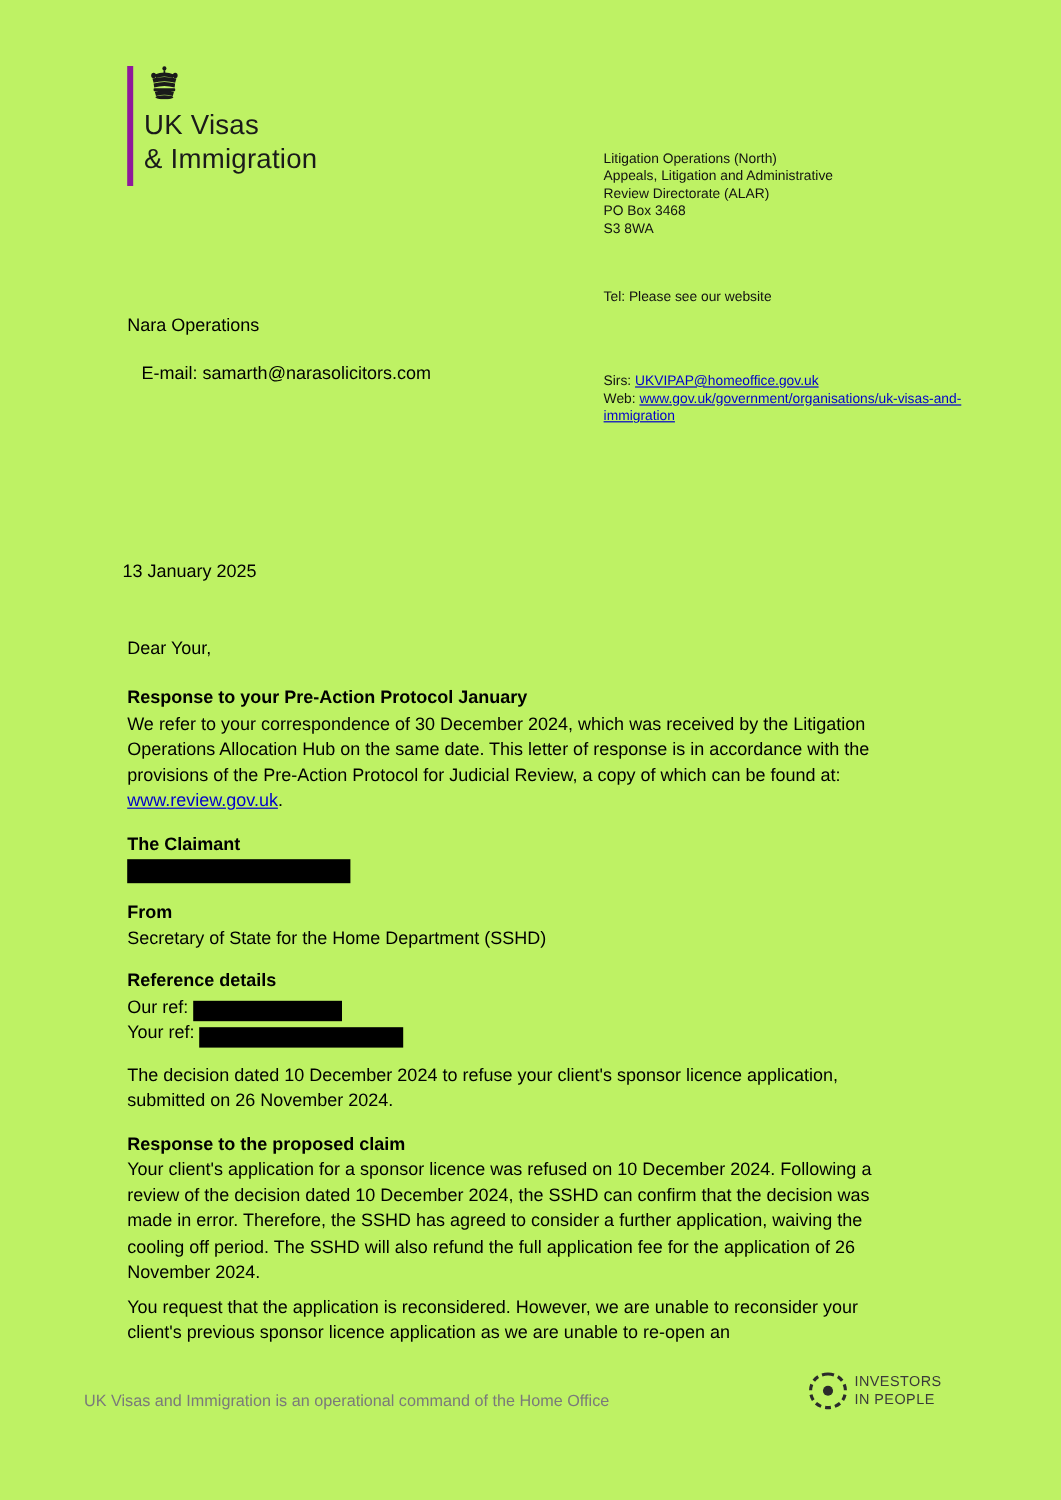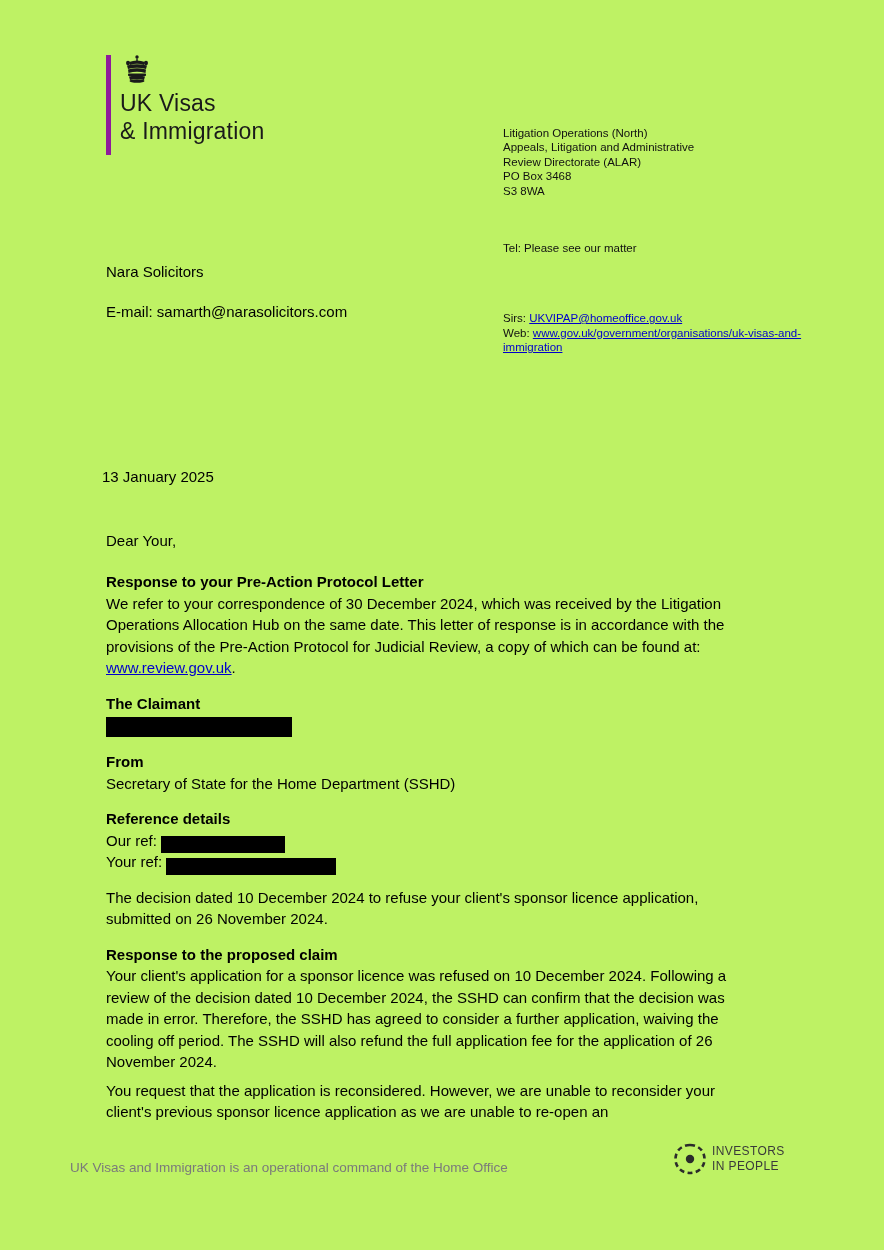--- a/index.html
+++ b/index.html
@@ -91,21 +91,21 @@
   
   .recipient-name {
     position: absolute;
     left: 106px;
     top: 262px;
     font-size: 15px;
     line-height: 20px;
   }
   .recipient-email {
     position: absolute;
-    left: 106px;
+    left: 118px;
     top: 302px;
     font-size: 15px;
     line-height: 20px;
   }
 
   .letter-date {
     position: absolute;
     left: 102px;
     top: 467px;
     font-size: 15px;
@@ -223,42 +223,42 @@
   </div>
 
   <div class="addr-block">
     <div>Litigation Operations (North)</div>
     <div>Appeals, Litigation and Administrative</div>
     <div>Review Directorate (ALAR)</div>
     <div>PO Box 3468</div>
     <div>S3 8WA</div>
   </div>
 
-  <div class="tel-line">Tel: Please see our matter</div>
+  <div class="tel-line">Tel: Please see our website</div>
 
   <div class="contact-block">
     <div>
       <span>Sirs: </span><a href="#">UKVIPAP@homeoffice.gov.uk</a>
     </div>
     <div>
       <span>Web: </span><a href="#">www.gov.uk/government/organisations/uk-visas-and-immigration</a>
     </div>
   </div>
 
-  <div class="recipient-name">Nara Solicitors</div>
+  <div class="recipient-name">Nara Operations</div>
   <div class="recipient-email">E-mail: samarth@narasolicitors.com</div>
 
   <div class="letter-date">13 January 2025</div>
 
   <div class="salutation">Dear Your,</div>
 
   <div class="body-wrap">
 
     <div class="sec">
-      <h2>Response to your Pre-Action Protocol Letter</h2>
+      <h2>Response to your Pre-Action Protocol January</h2>
       <p><span>We refer to your correspondence of 30 December 2024, which was received by the Litigation Operations Allocation Hub on the same date. This letter of response is in accordance with the provisions of the Pre-Action Protocol for Judicial Review, a copy of which can be found at: </span><a href="#">www.review.gov.uk</a><span>.</span></p>
     </div>
 
     <div class="sec">
       <h2>The Claimant</h2>
       <div class="redact redact-claimant"></div>
     </div>
 
     <div class="sec">
       <h2>From</h2>

